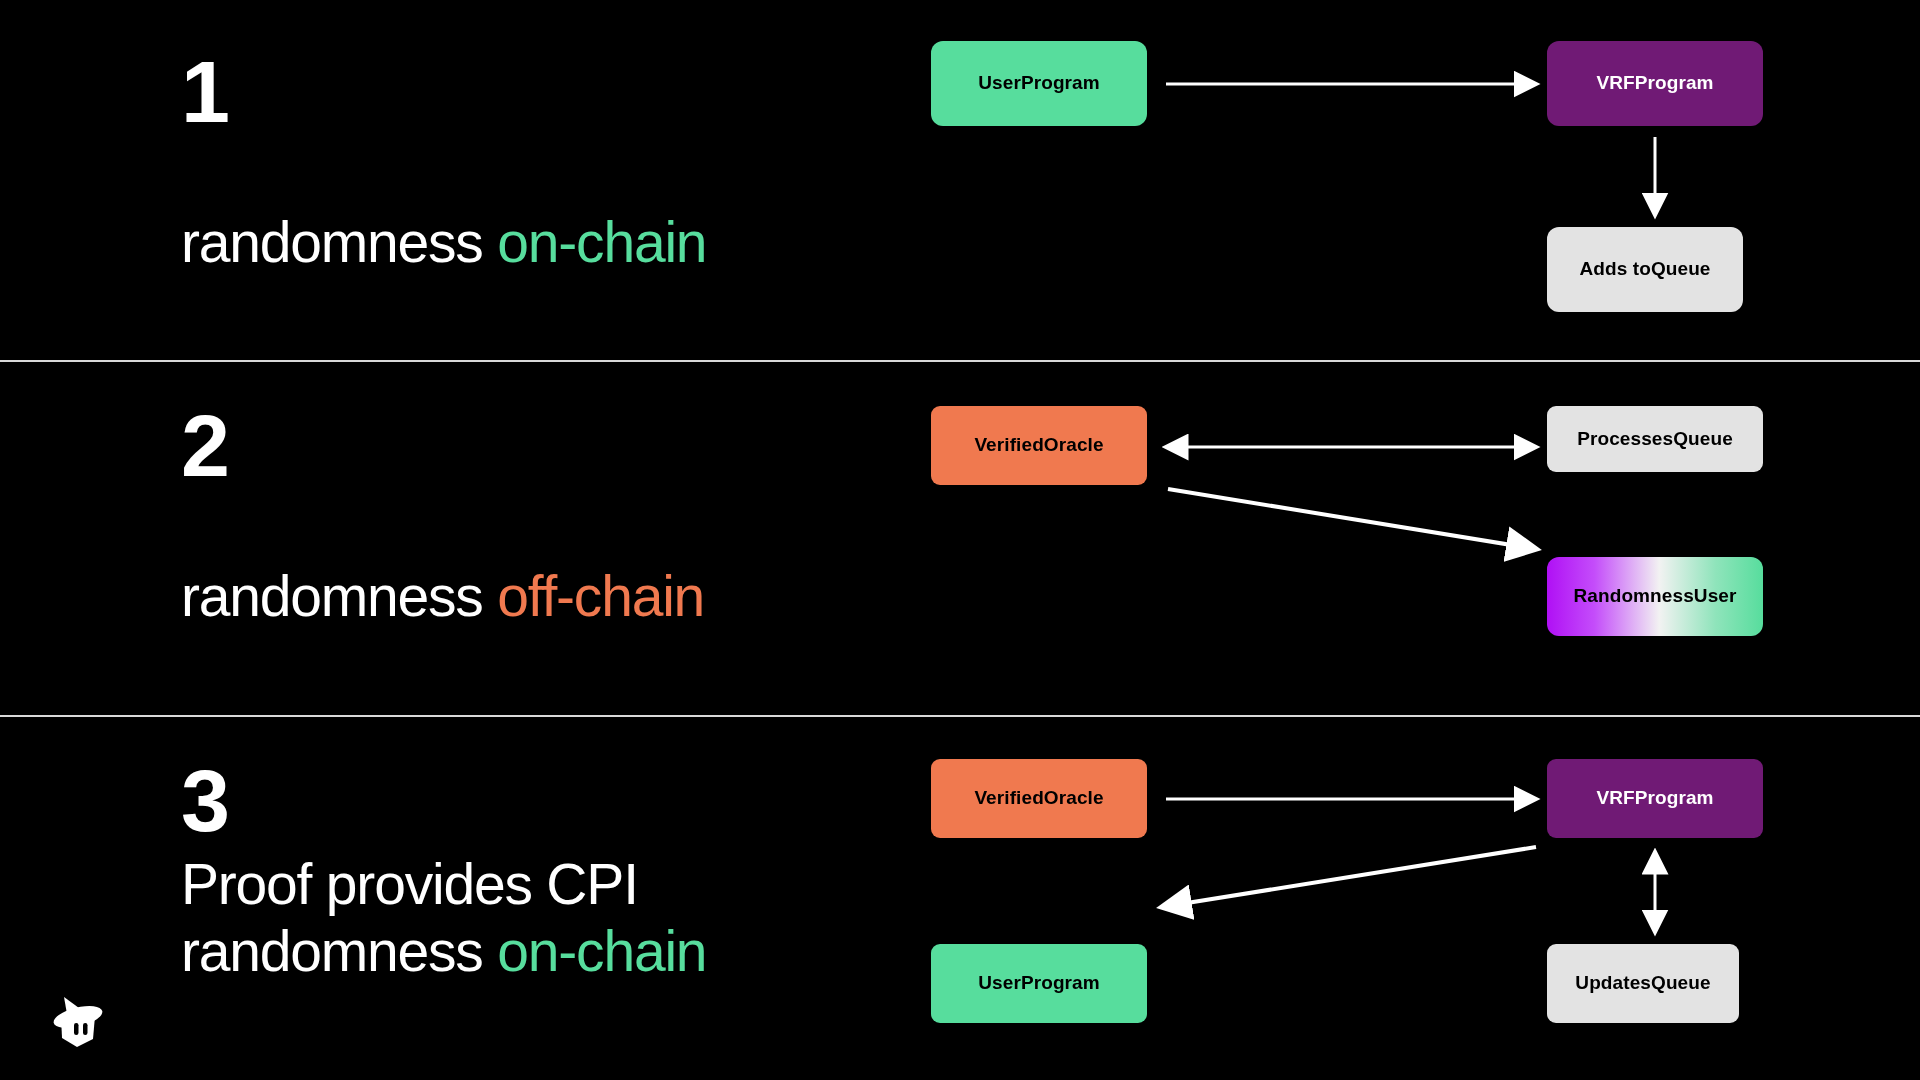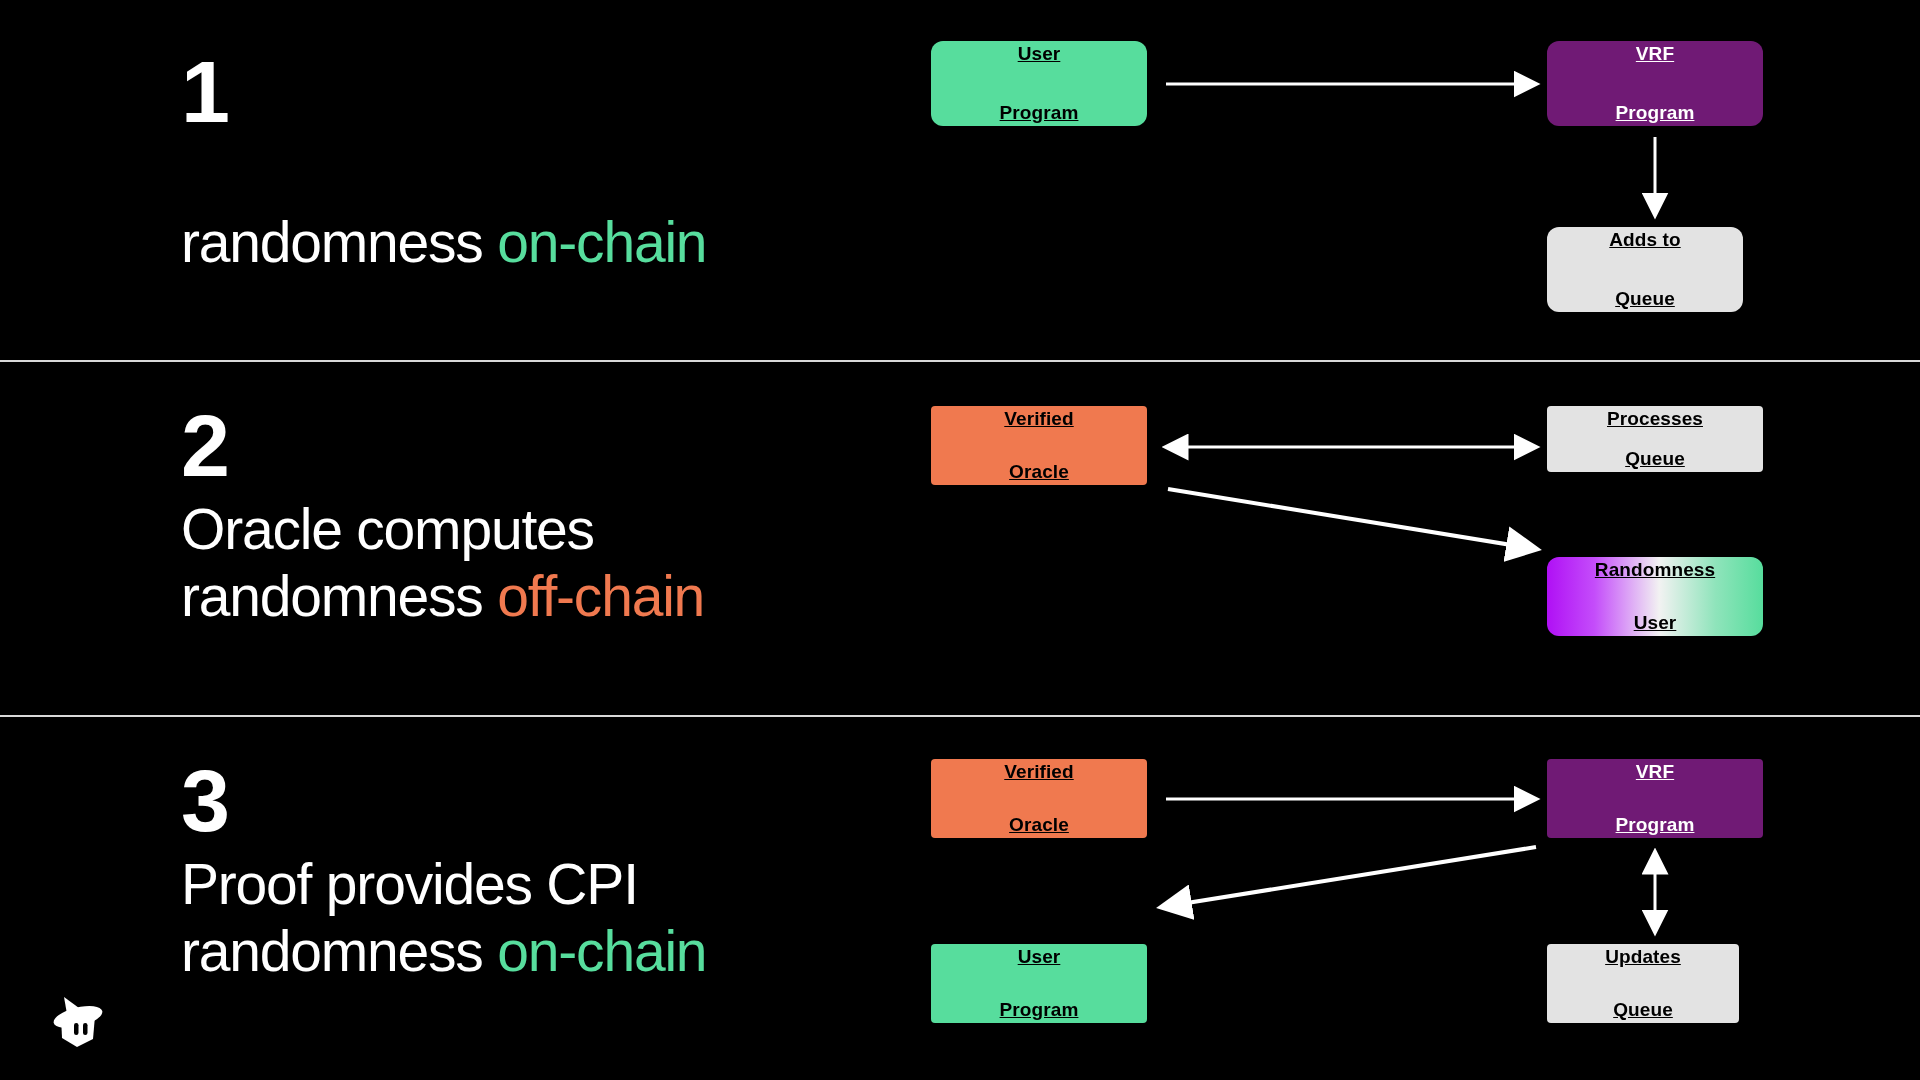--- a/index.html
+++ b/index.html
@@ -67,42 +67,41 @@
 
   
   .diagram {
     position: relative;
     flex: 1;
     height: 100%;
   }
   .node {
     position: absolute;
     display: flex;
-    flex-direction: column;
+    flex-direction: row;
     align-items: center;
-    justify-content: space-between;
+    justify-content: center;
     text-align: center;
     font-size: 19px;
     font-weight: 700;
     line-height: 1.38;
     letter-spacing: 0.1px;
-    text-decoration: underline;
   }
   .node span { display: block; }
 
   .node.green  { background: #57dd9d; color: #000000; }
   .node.orange { background: #f0794f; color: #000000; }
   .node.purple { background: #701a75; color: #ffffff; }
   .node.grey   { background: #e3e3e3; color: #000000; }
   .node.gradient {
     color: #000000;
     background: linear-gradient(90deg, #b010f5 0%, #c44dfa 22%, #f2f2f2 52%, #8fe4bb 78%, #57dd9d 100%);
   }
   .node.rounded { border-radius: 12px; }
-  .node.square  { border-radius: 4px; }
+  .node.square  { border-radius: 9px; }
 
   
   .arrows {
     position: absolute;
     top: 0; left: 0;
     width: 100%; height: 100%;
     pointer-events: none;
   }
 
   
@@ -154,21 +153,21 @@
       </svg>
     </div>
   </div>
 
   <div class="divider" id="divider-1"></div>
 
   <div class="section" id="section-2">
     <div class="text-col">
       <div class="step-number">2</div>
       <div class="step-desc">
-        <span>Oracle computes</span><br>
+        <br>
         <span>randomness </span><span class="hl-orange">off-chain</span>
       </div>
     </div>
 
     <div class="diagram">
       <div class="node orange square" style="left:31px; top:44px; width:216px; height:79px;">
         <span>Verified</span>
         <span>Oracle</span>
       </div>
 

